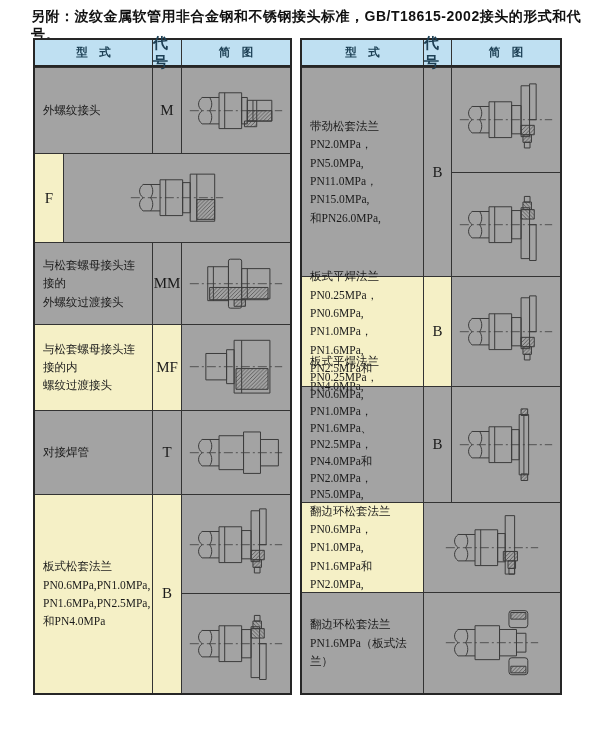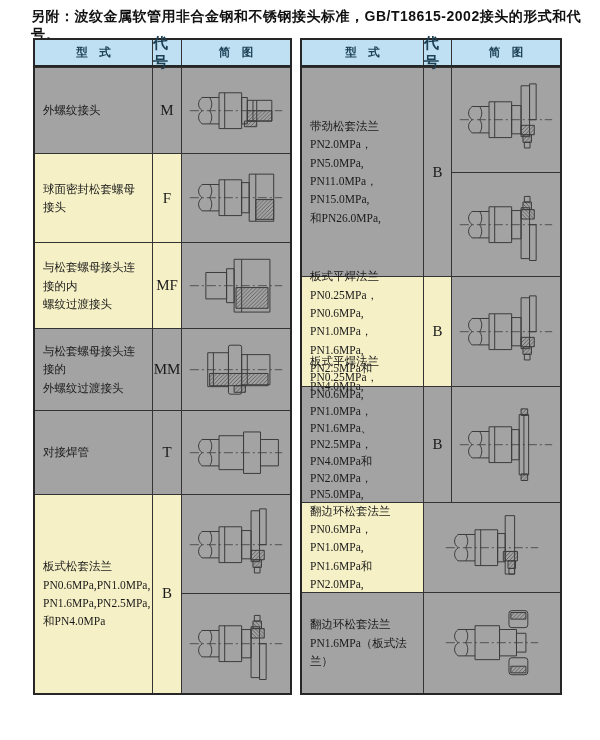--- a/index.html
+++ b/index.html
@@ -84,68 +84,40 @@
             <line x1="70" y1="29" x2="70" y2="51"></line>
             <line x1="74" y1="29" x2="74" y2="51"></line>
             <rect x="64" y="40" width="26" height="11" fill="url(#hx)" stroke="#3c3c3c"></rect>
             <rect x="61" y="51" width="13" height="6" fill="url(#hx)" stroke="#3c3c3c"></rect>
           </svg>
         </div>
     </div>
   </div>
 
   <div class="row" style="height:93px">
-    <div class="c type hl">
-        <span>球面密封松套螺母接头</span>
-      </div>
     <div class="c code hl">F</div>
     <div class="c diag-cell">
       <div class="diag">
           <svg viewBox="0 0 104 80" fill="none" stroke="#3c3c3c" stroke-width="1">
             <defs>
               <pattern id="hx" patternUnits="userSpaceOnUse" width="4" height="4">
                 <path d="M0 4 L4 0" stroke="#444" stroke-width="0.7"></path>
               </pattern>
             </defs>
             <line x1="3" y1="40" x2="101" y2="40" stroke-dasharray="9 3 2 3" stroke-width="0.8"></line>
             <path d="M16 26 c-5 4 -5 10 0 14 c-5 4 -5 10 0 14" fill="none"></path>
             <line x1="16" y1="26" x2="34" y2="26"></line>
             <line x1="16" y1="54" x2="34" y2="54"></line>
             <path d="M24 26 c3 4 3 10 0 14 c3 4 3 10 0 14" fill="none"></path>
             <rect x="34" y="21" width="24" height="38"></rect>
             <line x1="40" y1="21" x2="40" y2="59"></line>
             <rect x="58" y="24" width="8" height="32"></rect>
             <rect x="66" y="15" width="26" height="50"></rect>
             <line x1="73" y1="15" x2="73" y2="65"></line>
             <rect x="73" y="42" width="19" height="21" fill="url(#hx)" stroke="#3c3c3c"></rect>
-          </svg>
-        </div>
-    </div>
-  </div>
-
-  <div class="row" style="height:90px">
-    <div class="c type hl">
-        <span>与松套螺母接头连接的内
-螺纹过渡接头</span>
-      </div>
-    <div class="c code hl">MF</div>
-    <div class="c diag-cell">
-      <div class="diag">
-          <svg viewBox="0 0 104 80" fill="none" stroke="#3c3c3c" stroke-width="1">
-            <defs>
-              <pattern id="hx" patternUnits="userSpaceOnUse" width="4" height="4">
-                <path d="M0 4 L4 0" stroke="#444" stroke-width="0.7"></path>
-              </pattern>
-            </defs>
-            <line x1="3" y1="40" x2="101" y2="40" stroke-dasharray="9 3 2 3" stroke-width="0.8"></line>
-            <rect x="20" y="26" width="22" height="28"></rect>
-            <rect x="42" y="22" width="8" height="36"></rect>
-            <rect x="50" y="12" width="38" height="56"></rect>
-            <line x1="58" y1="12" x2="58" y2="68"></line>
-            <rect x="52" y="42" width="34" height="22" fill="url(#hx)" stroke="#3c3c3c"></rect>
           </svg>
         </div>
     </div>
   </div>
 
   <div class="row" style="height:85px">
     <div class="c type">
         <span>与松套螺母接头连接的
 外螺纹过渡接头</span>
       </div>
@@ -159,20 +131,45 @@
               </pattern>
             </defs>
             <line x1="3" y1="40" x2="101" y2="40" stroke-dasharray="9 3 2 3" stroke-width="0.8"></line>
             <rect x="22" y="22" width="22" height="36"></rect>
             <line x1="28" y1="22" x2="28" y2="58"></line>
             <rect x="44" y="14" width="14" height="52" rx="2"></rect>
             <rect x="58" y="24" width="30" height="32"></rect>
             <line x1="64" y1="24" x2="64" y2="56"></line>
             <rect x="24" y="44" width="62" height="13" fill="url(#hx)" stroke="#3c3c3c"></rect>
             <rect x="50" y="57" width="12" height="7" fill="url(#hx)" stroke="#3c3c3c"></rect>
+          </svg>
+        </div>
+    </div>
+  </div>
+
+  <div class="row" style="height:90px">
+    <div class="c type hl">
+        <span>与松套螺母接头连接的内
+螺纹过渡接头</span>
+      </div>
+    <div class="c code hl">MF</div>
+    <div class="c diag-cell">
+      <div class="diag">
+          <svg viewBox="0 0 104 80" fill="none" stroke="#3c3c3c" stroke-width="1">
+            <defs>
+              <pattern id="hx" patternUnits="userSpaceOnUse" width="4" height="4">
+                <path d="M0 4 L4 0" stroke="#444" stroke-width="0.7"></path>
+              </pattern>
+            </defs>
+            <line x1="3" y1="40" x2="101" y2="40" stroke-dasharray="9 3 2 3" stroke-width="0.8"></line>
+            <rect x="20" y="26" width="22" height="28"></rect>
+            <rect x="42" y="22" width="8" height="36"></rect>
+            <rect x="50" y="12" width="38" height="56"></rect>
+            <line x1="58" y1="12" x2="58" y2="68"></line>
+            <rect x="52" y="42" width="34" height="22" fill="url(#hx)" stroke="#3c3c3c"></rect>
           </svg>
         </div>
     </div>
   </div>
 
   <div class="row" style="height:88px">
     <div class="c type">
         <span>对接焊管</span>
       </div>
     <div class="c code">T</div>

